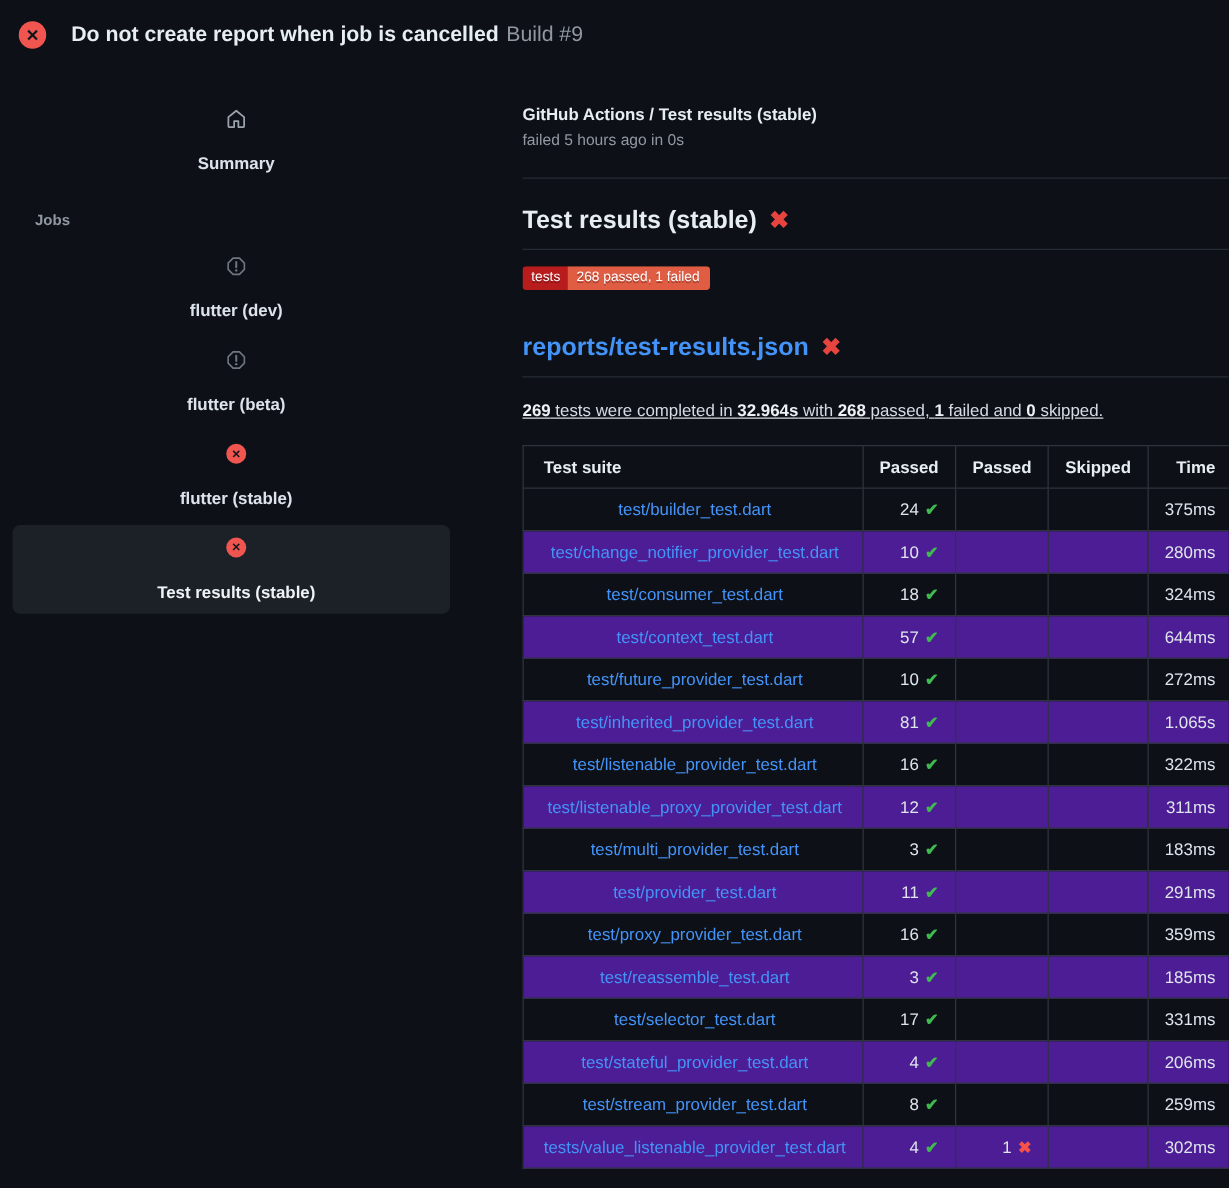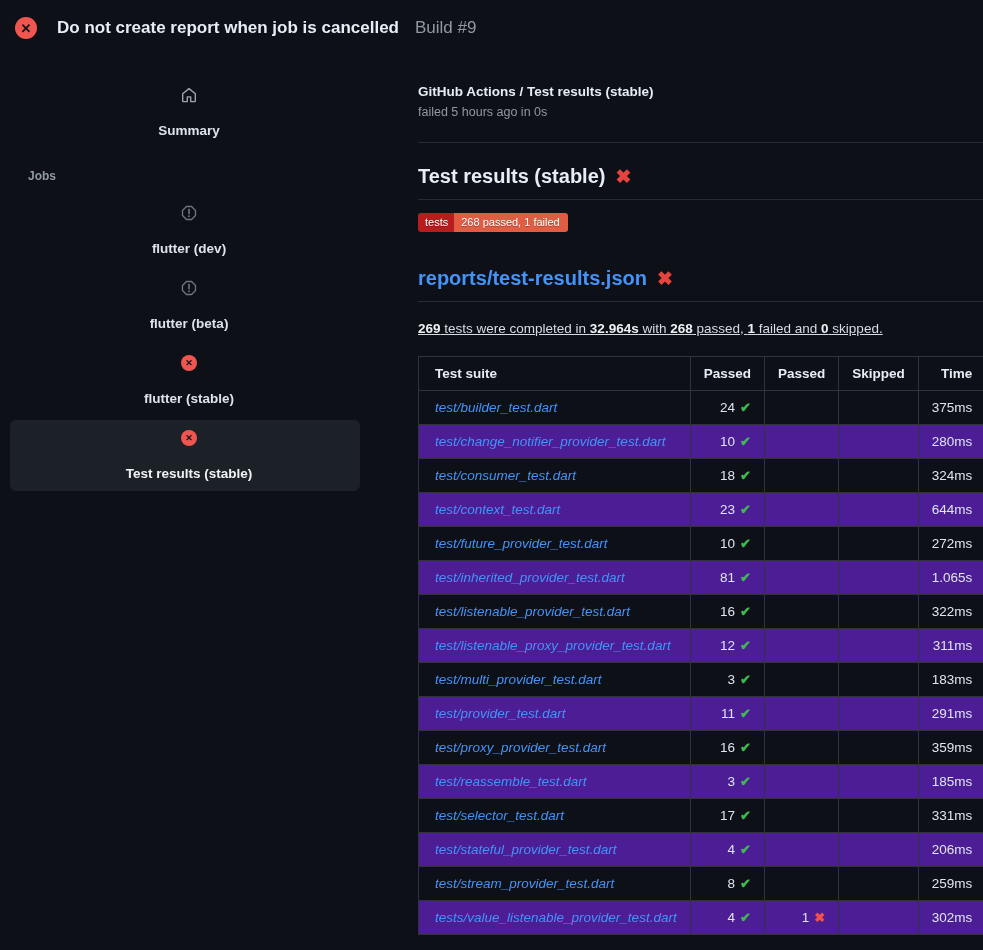--- a/index.html
+++ b/index.html
@@ -16,21 +16,21 @@
     display:flex; align-items:center; gap:20px;
     padding:17px 24px 16px 15px;
   }
   .fail-circle {
     width:22px; height:22px; border-radius:50%;
     background:#f0564f; color:#10141b;
     display:inline-flex; align-items:center; justify-content:center;
     font-size:13px; font-weight:bold; flex:none; line-height:1;
   }
   .run-title { font-size:17px; font-weight:bold; line-height:22px; }
-  .run-build { color:#9198a1; font-weight:normal; margin-left:16px; }
+  .run-build { color:#9198a1; font-weight:normal; margin-left:6px; }
 
   
   .layout { display:flex; align-items:flex-start; }
   .sidebar { width:370px; flex:none; padding-top:23px; }
   .main { flex:1; min-width:0; margin-left:16px; padding-top:29px;padding-left:32px; }
 
   
   .side-item {
     display:flex; align-items:center; gap:20px;
     padding:9px 12px 9px 20px; margin:0 10px; border-radius:6px;
@@ -85,21 +85,21 @@
   table.results {
     border-collapse:collapse; margin-top:20px;
     font-size:13.5px;
   }
   .results th, .results td {
     border:1px solid #2e343d; padding:7px 13px; height:34px;
   }
   .results th { font-weight:bold; text-align:right; white-space:nowrap; }
   .results th.suite { text-align:left; padding-left:16px; }
   .results td { text-align:right; white-space:nowrap; color:#dfe5ec; }
-  .results td.suite { text-align:left; padding-left:16px;font-style:italic; }
+  .results td.suite { text-align:center; padding-left:16px; }
   .results td.suite a { color:#4493f8; text-decoration:none; cursor:pointer; }
   .results col.c-suite { width:272px; }
   .results col.c-passed { width:72px; }
   .results col.c-failed { width:63px; }
   .results col.c-skipped { width:80px; }
   .results col.c-time { width:68px; }
   .results tr:nth-child(2n) td { background:#4c1d95; }
   .check { color:#3fb950; font-weight:bold; font-size:13px; margin-left:5px; }
   .cross { color:#f85149; font-weight:bold; font-size:13px; margin-left:5px; }
 </style>
@@ -216,21 +216,21 @@
           </tr>
           <tr>
             <td class="suite"><a>test/consumer_test.dart</a></td>
             <td><span>18</span><span class="check">✔</span></td>
             <td></td>
             <td></td>
             <td>324ms</td>
           </tr>
           <tr>
             <td class="suite"><a>test/context_test.dart</a></td>
-            <td><span>23</span><span class="check">✔</span></td>
+            <td><span>57</span><span class="check">✔</span></td>
             <td></td>
             <td></td>
             <td>644ms</td>
           </tr>
           <tr>
             <td class="suite"><a>test/future_provider_test.dart</a></td>
             <td><span>10</span><span class="check">✔</span></td>
             <td></td>
             <td></td>
             <td>272ms</td>

